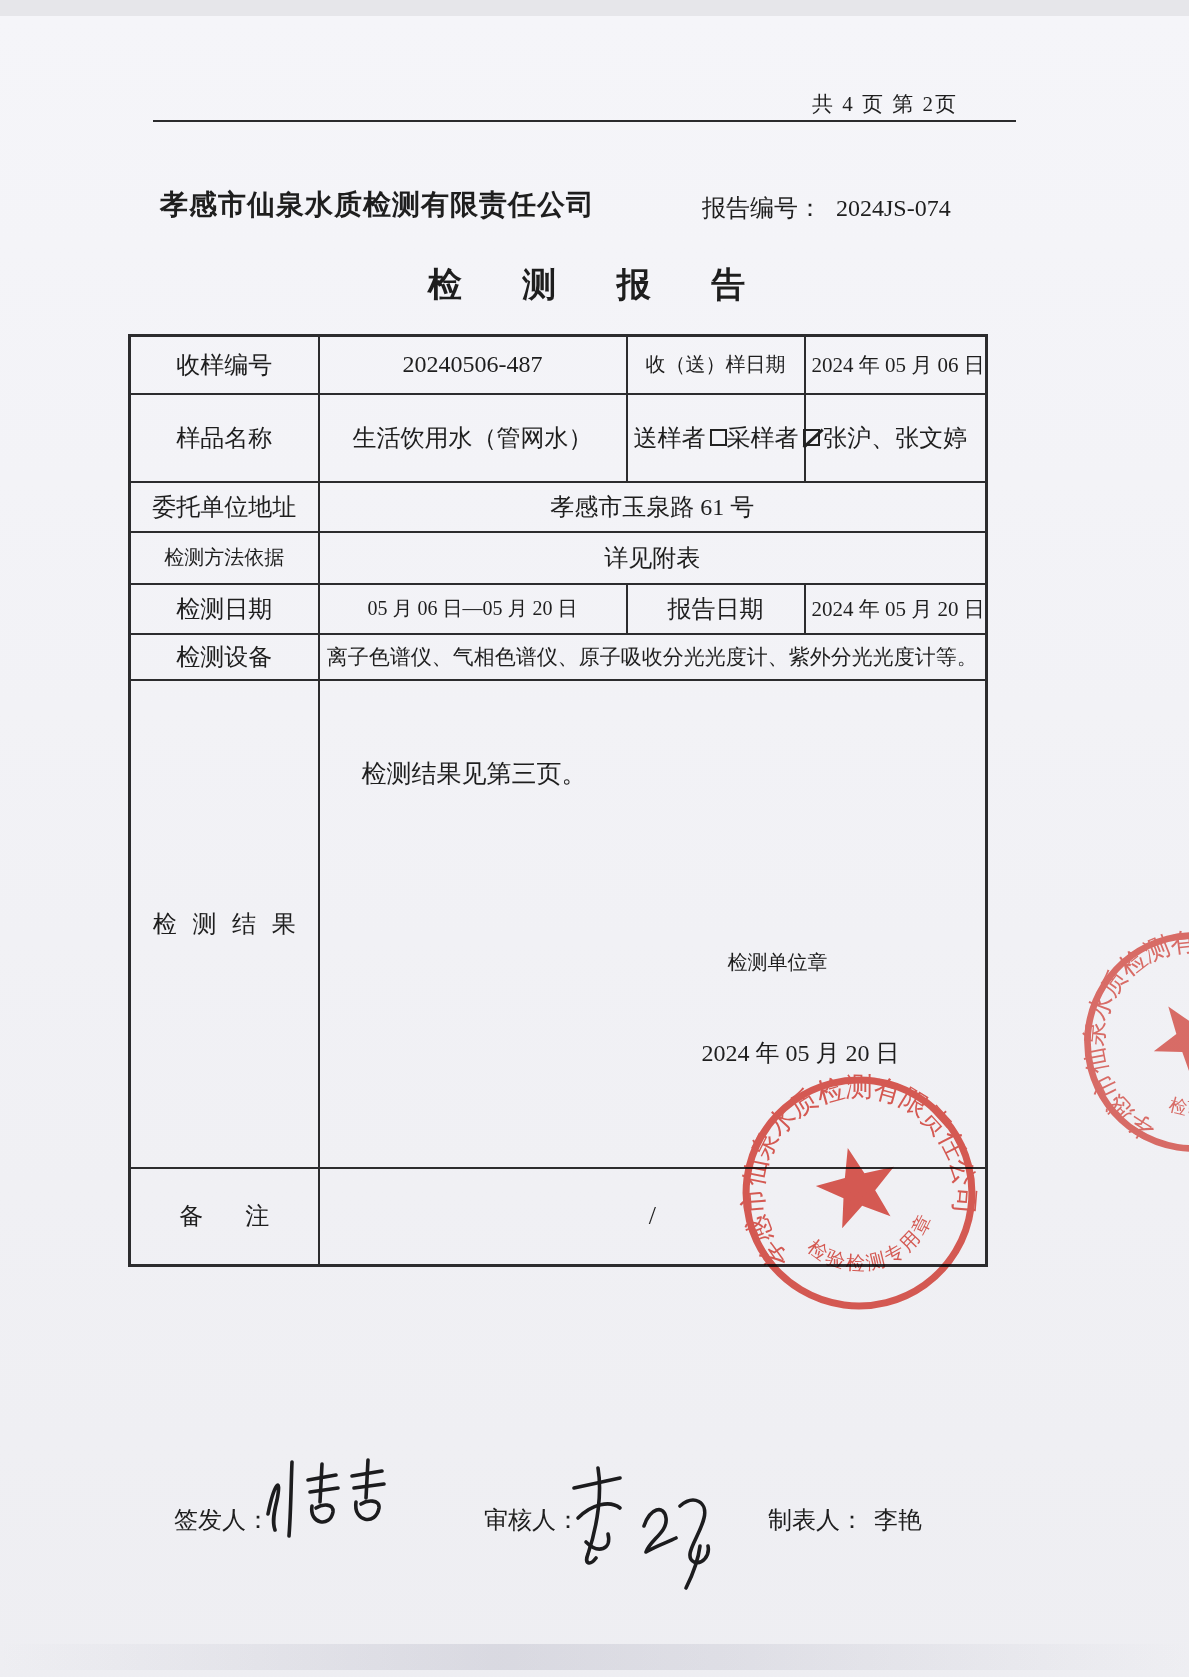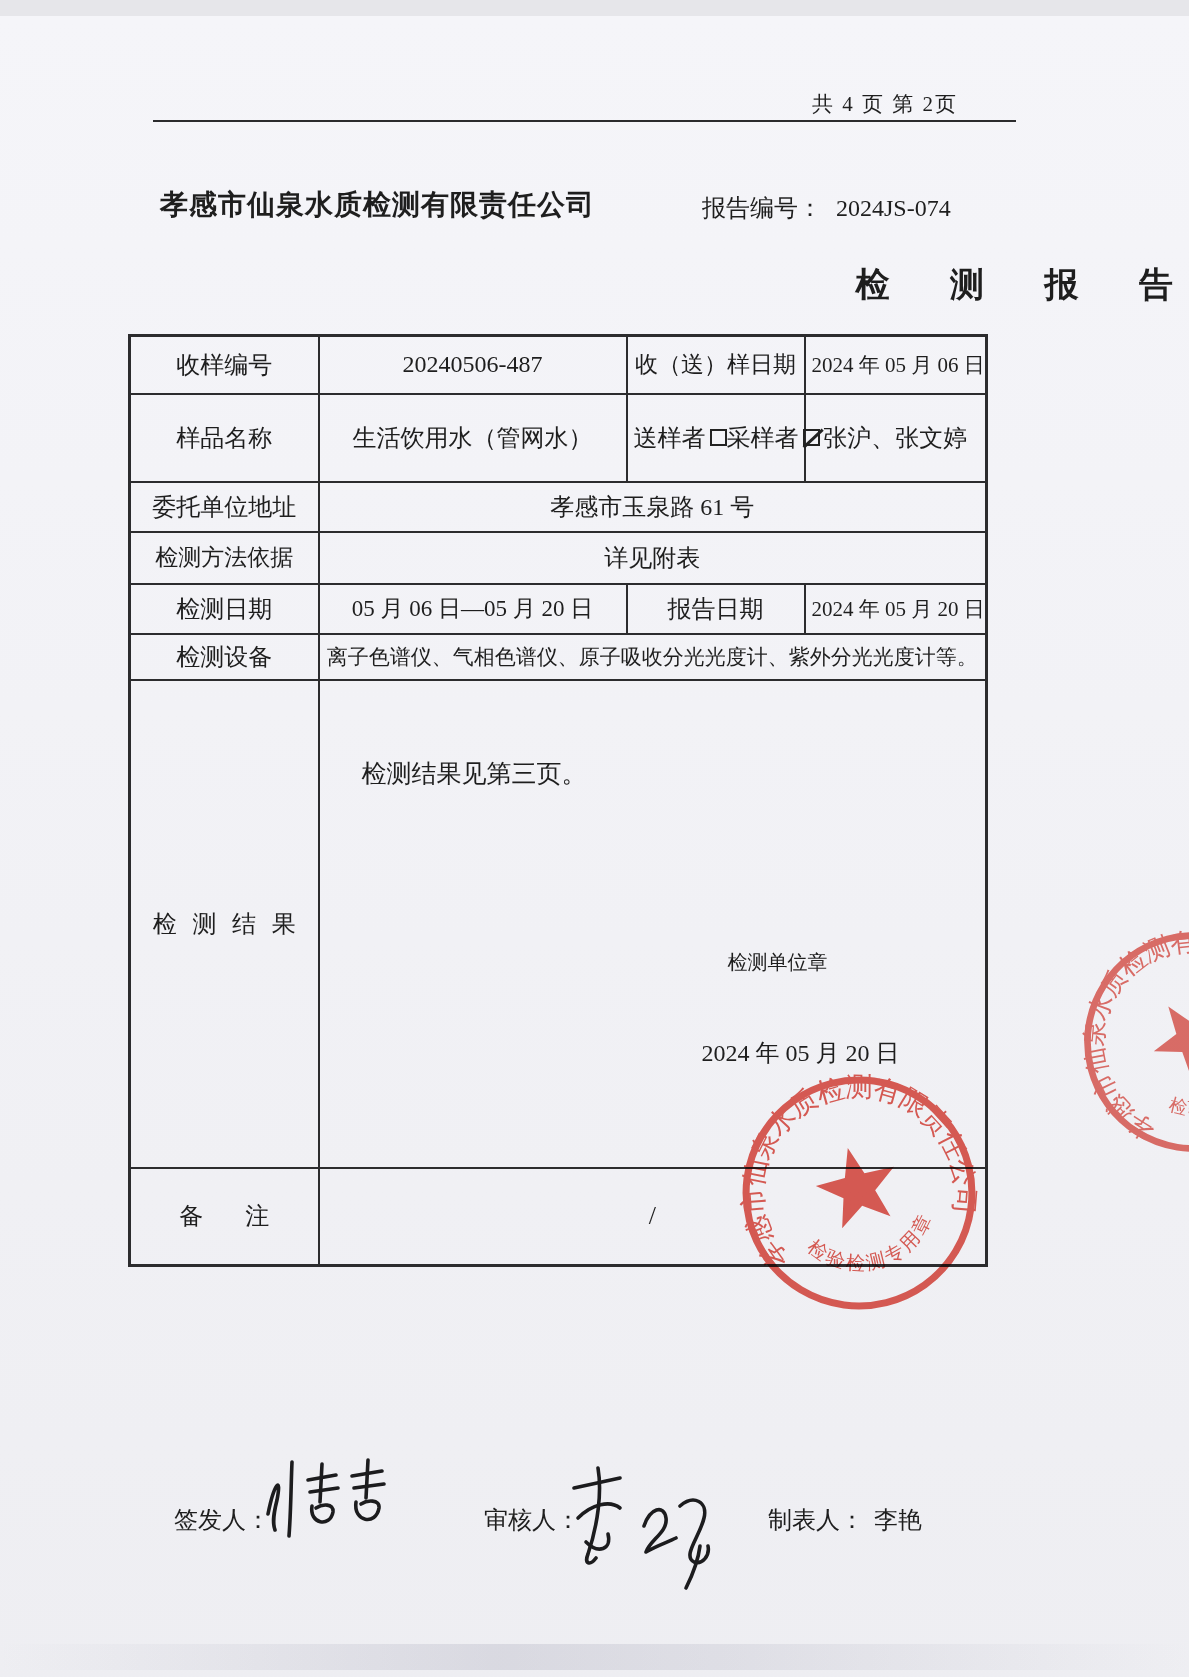--- a/index.html
+++ b/index.html
@@ -25,37 +25,37 @@
     position: absolute; top: 170px; left: 160px;
     font-size: 28px; font-weight: 600; letter-spacing: 1px; white-space: nowrap;
   }
   .report-no {
     position: absolute; top: 176px; left: 702px;
     font-size: 24px; white-space: nowrap;
   }
   .report-no .num { margin-left: 14px; }
   .doc-title {
     position: absolute; top: 246px; left: 0; width: 100%;
-    text-align: right; font-size: 34px; font-weight: 700;
+    text-align: center; font-size: 34px; font-weight: 700;
     letter-spacing: 16px; word-spacing: 20px; white-space: nowrap;
   }
   
   table.report {
     position: absolute; top: 318px; left: 128px;
     width: 857px; border-collapse: collapse;
     font-size: 24px; table-layout: fixed;
   }
   table.report { border: 3px solid #2c2c2e; }
   table.report td {
     border: 2px solid #2c2c2e;
     text-align: center; vertical-align: middle;
     padding: 2px 6px; overflow: visible;
   }
   td.nw { white-space: nowrap; }
-  td.fs22 { font-size: 23px; }
+  td.fs22 { font-size: 20px; }
   td.fs21 { font-size: 21px; }
   .vstack {
     display: flex; flex-direction: row;
     justify-content: space-evenly; align-items: center; height: 100%;
   }
   .chk-line { display: flex; align-items: center; white-space: nowrap; }
   .chk-box {
     position: relative; display: inline-block;
     width: 17px; height: 17px; margin-left: 4px;
     border: 2.5px solid #222; vertical-align: -2px;

